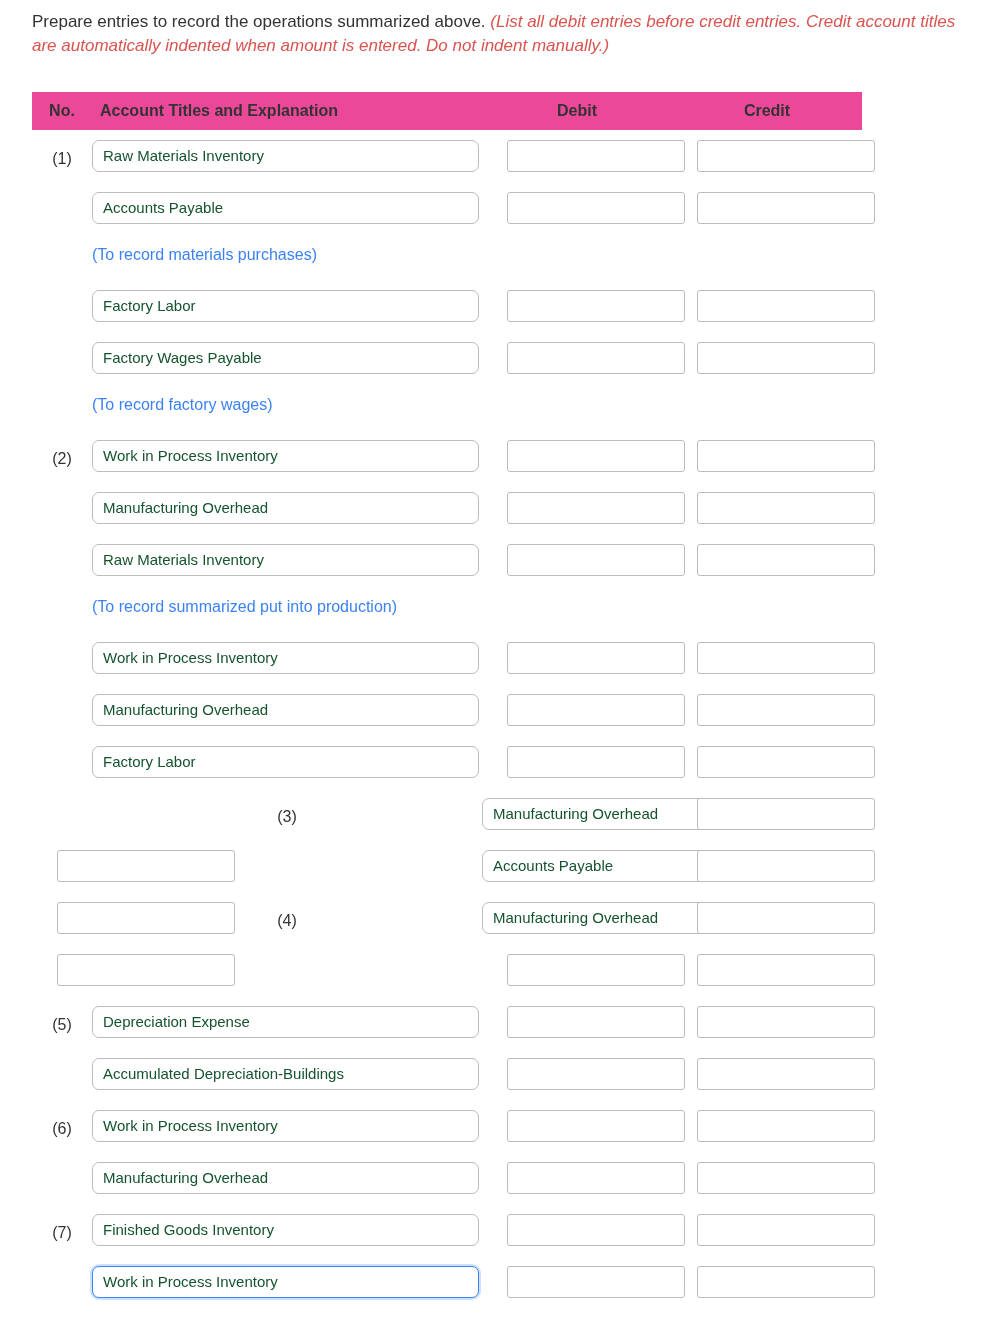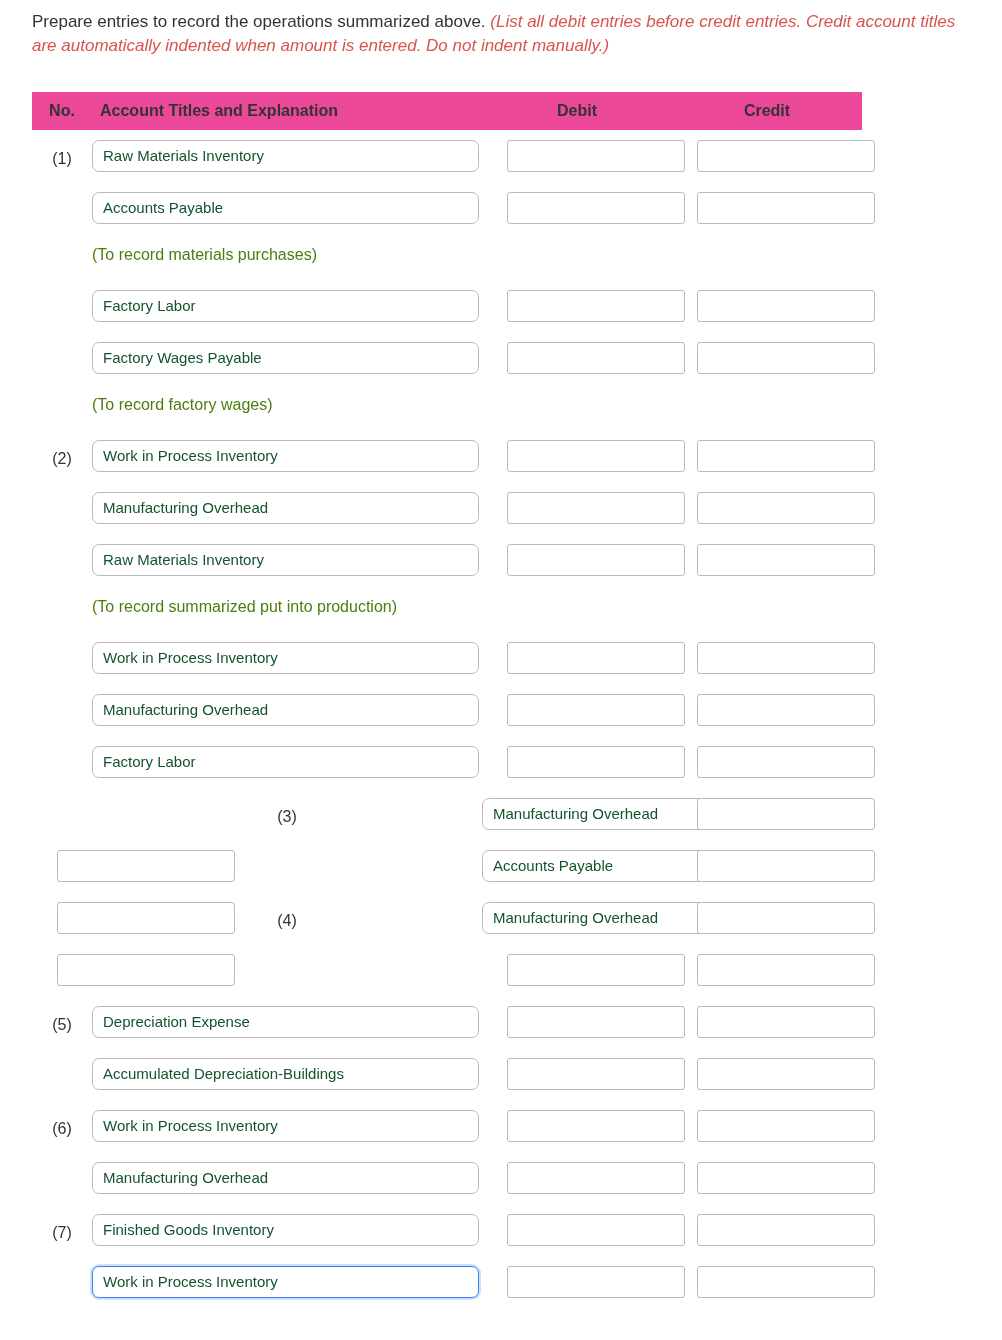--- a/index.html
+++ b/index.html
@@ -71,21 +71,21 @@
     padding: 0 8px;
     font-size: 15px;
     border: 1px solid #bbb;
     border-radius: 3px;
     background: #fff;
   }
   .explain {
     grid-column: 2 / 5;
     padding: 12px 0 16px 0;
     font-size: 16px;
-    color: #4d7c0f;
+    color: #3b82f6;
     font-family: Verdana, Arial, sans-serif;
   }
 </style>
 </head>
 <body>
 
 <div class="page">
   <div class="instructions">
     <span>Prepare entries to record the operations summarized above. </span>
     <span class="hint">(List all debit entries before credit entries. Credit account titles are automatically indented when amount is entered. Do not indent manually.)</span>

